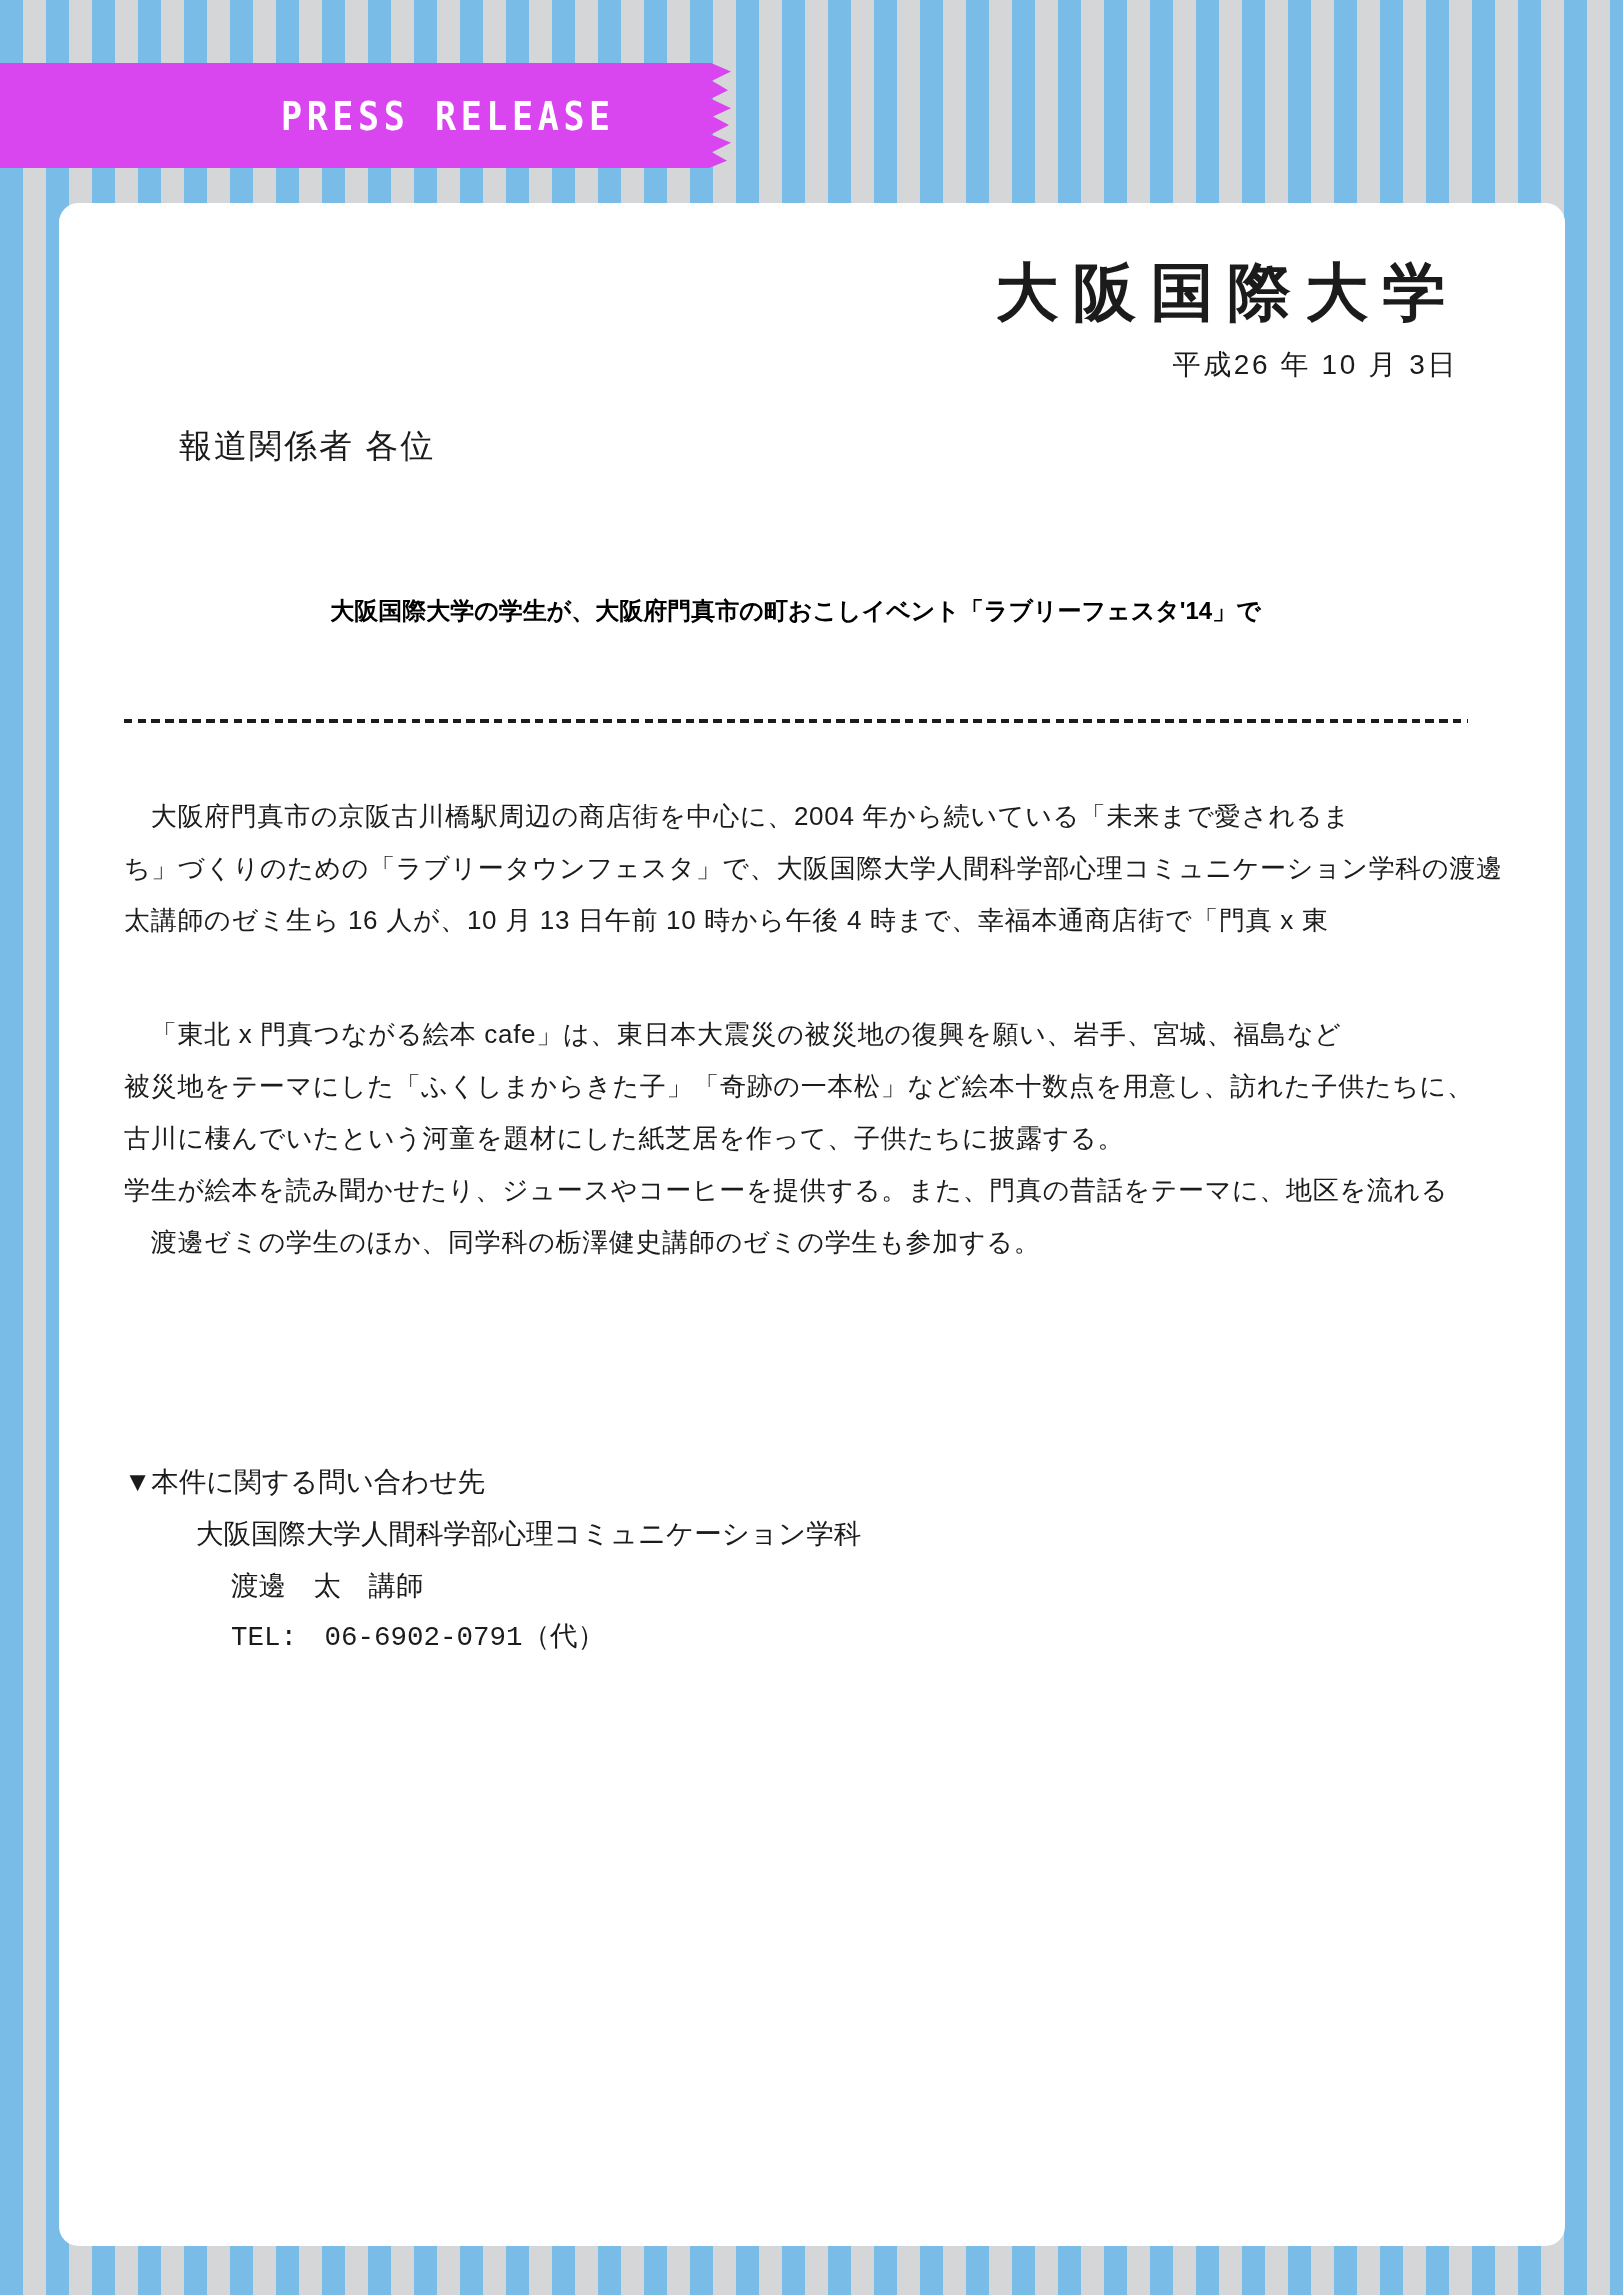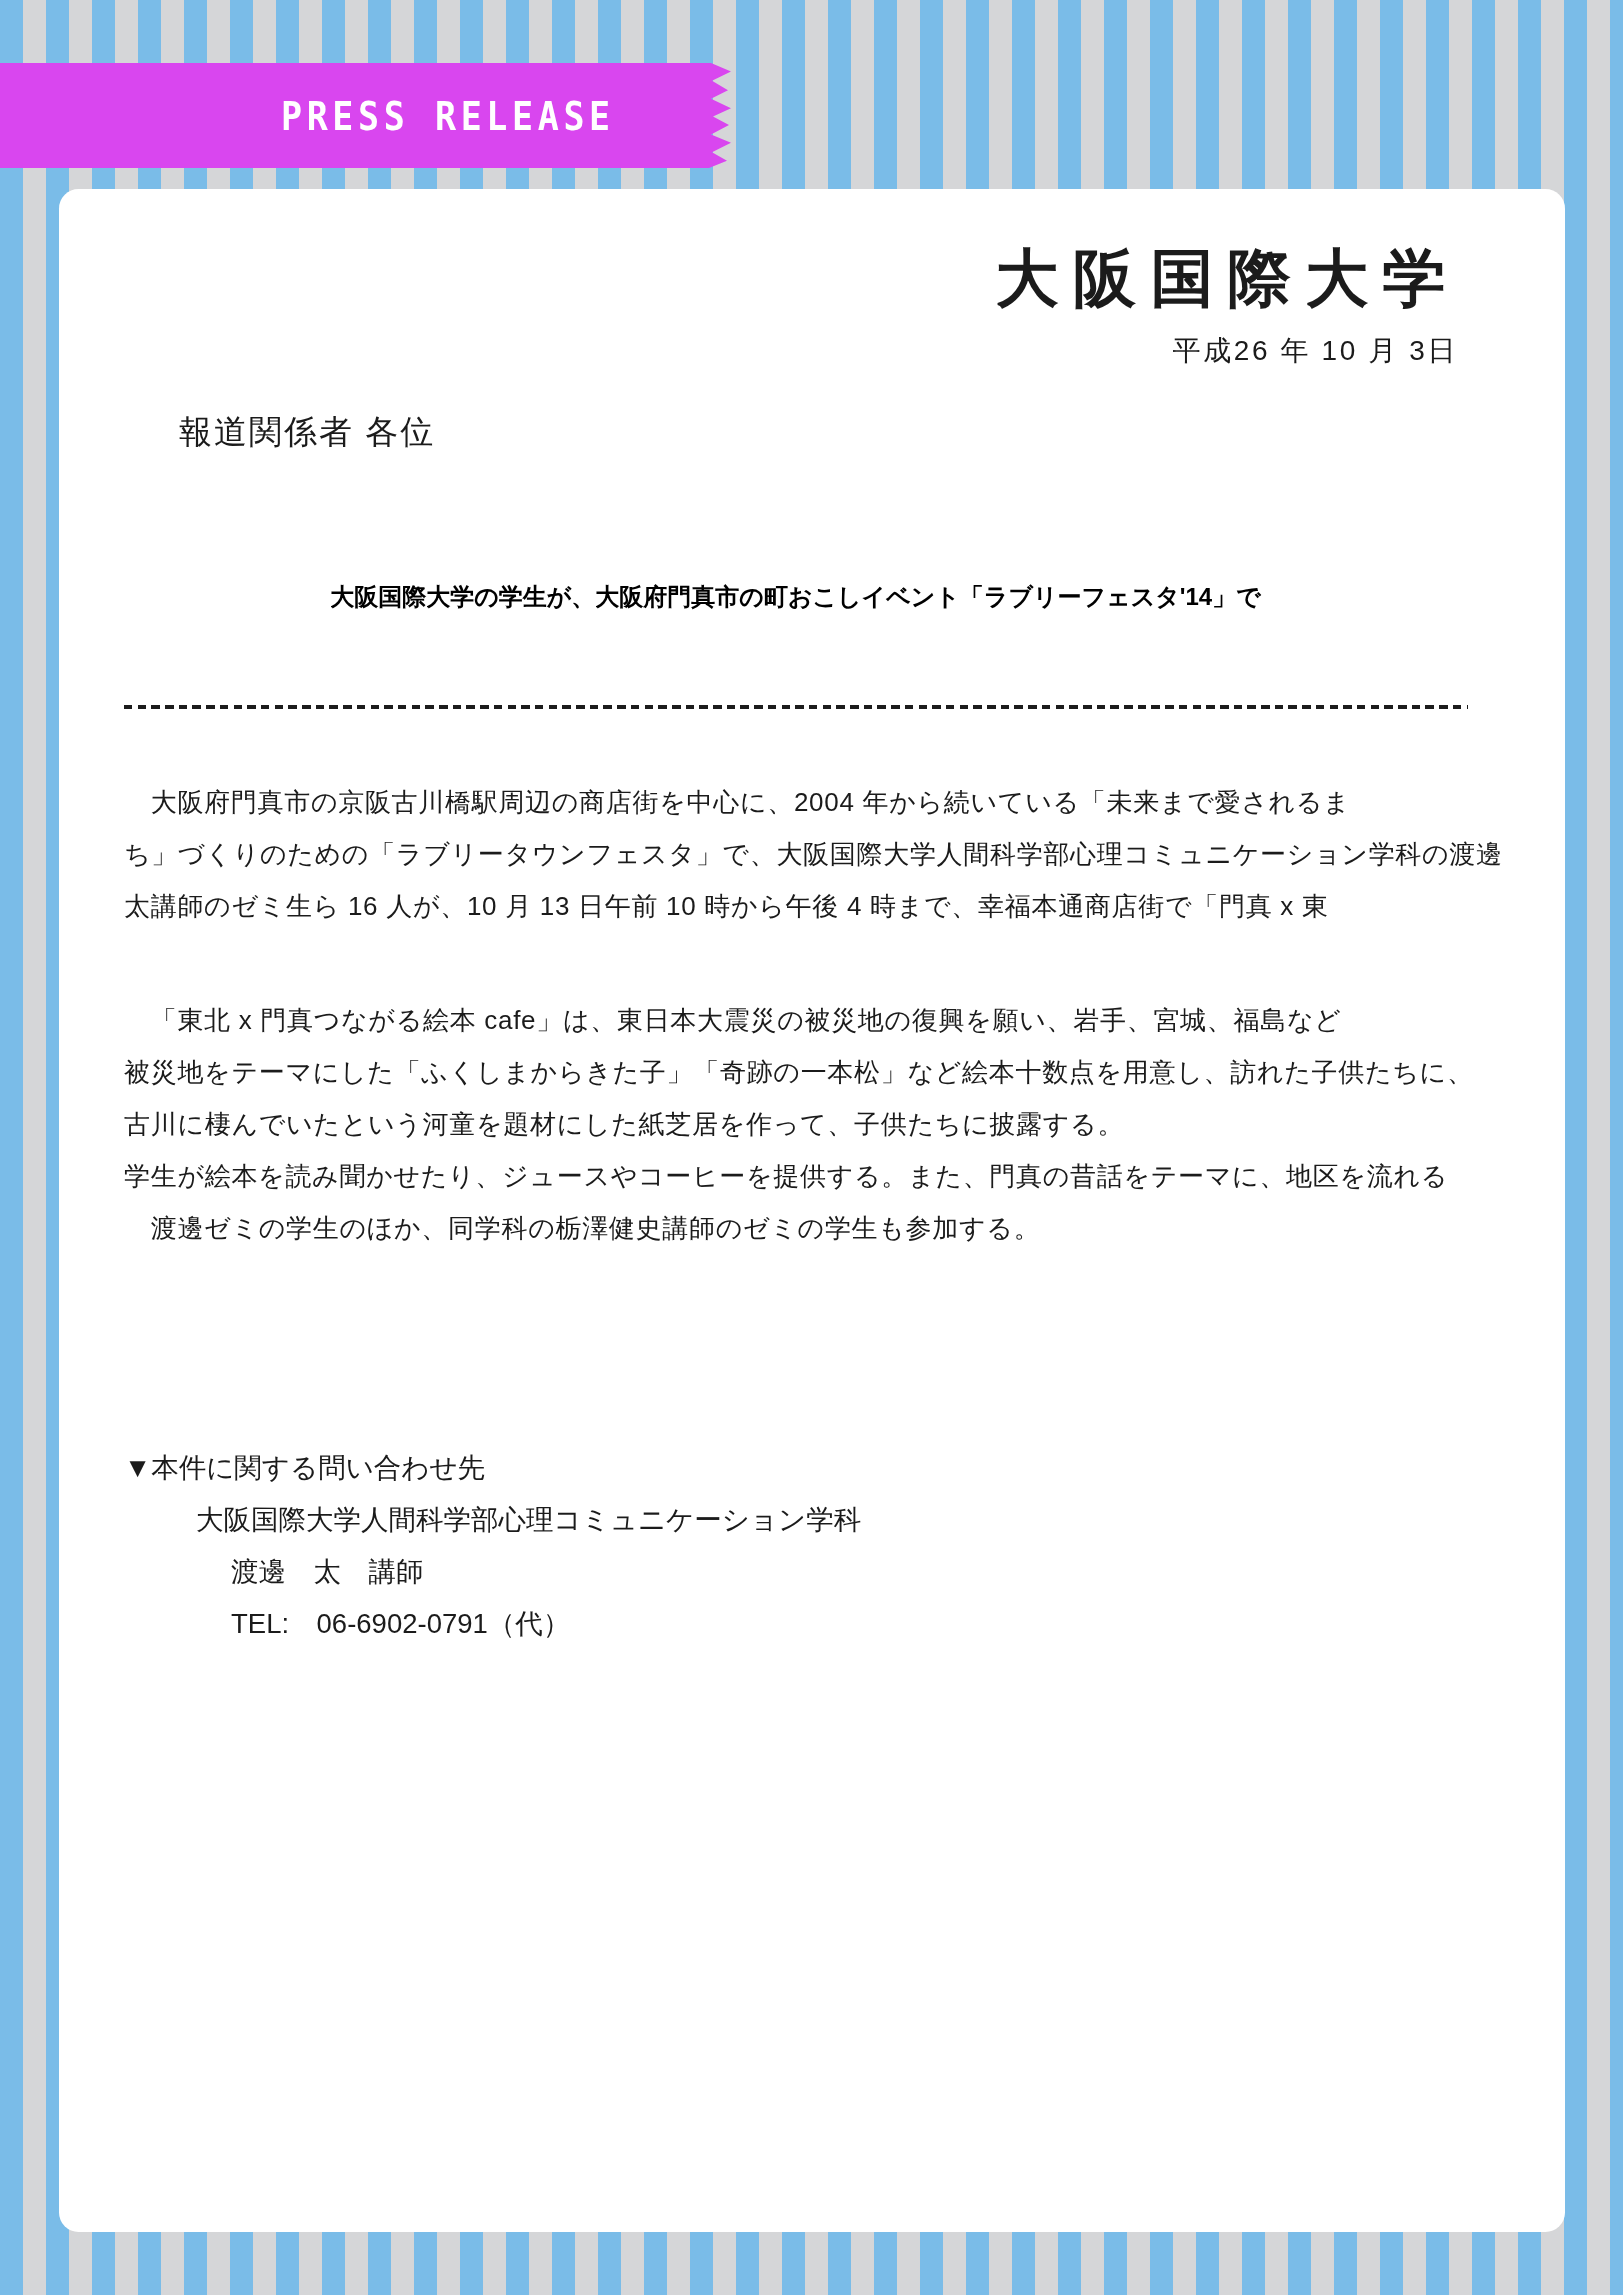--- a/index.html
+++ b/index.html
@@ -12,21 +12,21 @@
     position:absolute;left:0;top:63px;width:731px;height:105px;
     background:#d946ef;
     clip-path:polygon(0 0,711px 0,731px 8%,712px 17%,728px 26%,711px 34%,731px 43%,713px 51%,729px 59%,711px 68%,731px 76%,712px 85%,727px 93%,709px 100%,0 100%);
   }
   .ribbon-label{
     position:absolute;left:281px;top:0;height:105px;display:flex;align-items:center;
     color:#ffffff;font-family:"DejaVu Sans Mono","Liberation Mono",monospace;
     font-weight:bold;font-size:35px;letter-spacing:4.6px;transform:scaleY(1.12);
   }
   .card{
-    position:absolute;left:59px;top:189px;width:1506px;height:2043px;
+    position:absolute;left:59px;top:203px;width:1506px;height:2043px;
     background:#ffffff;border-radius:19.6px;color:#1b1b1b;
   }
   .logo{
     position:absolute;top:47px;right:105px;
     font-size:63px;font-weight:600;letter-spacing:14.4px;color:#1b1b1b;white-space:nowrap;
   }
   .date{
     position:absolute;top:143px;right:107px;
     font-size:28px;letter-spacing:2.6px;white-space:nowrap;
   }
@@ -49,21 +49,21 @@
   .paragraph{margin:0;}
   .paragraph + .paragraph{margin-top:62px;}
   .para-line{white-space:nowrap;}
   .contact{
     position:absolute;top:1253px;left:65px;right:98px;
     font-size:27.5px;line-height:52px;
   }
   .contact-heading{white-space:nowrap;}
   .contact-dept{padding-left:72px;white-space:nowrap;}
   .contact-person{padding-left:107px;white-space:nowrap;}
-  .contact-tel{padding-left:107px;white-space:nowrap;}
+  .contact-tel{padding-left:107px;white-space:nowrap;font-family:Liberation Mono, monospace;}
 </style>
 </head>
 <body>
 
 <div class="ribbon">
   <span class="ribbon-label">PRESS RELEASE</span>
 </div>
 
 <div class="card">
 

